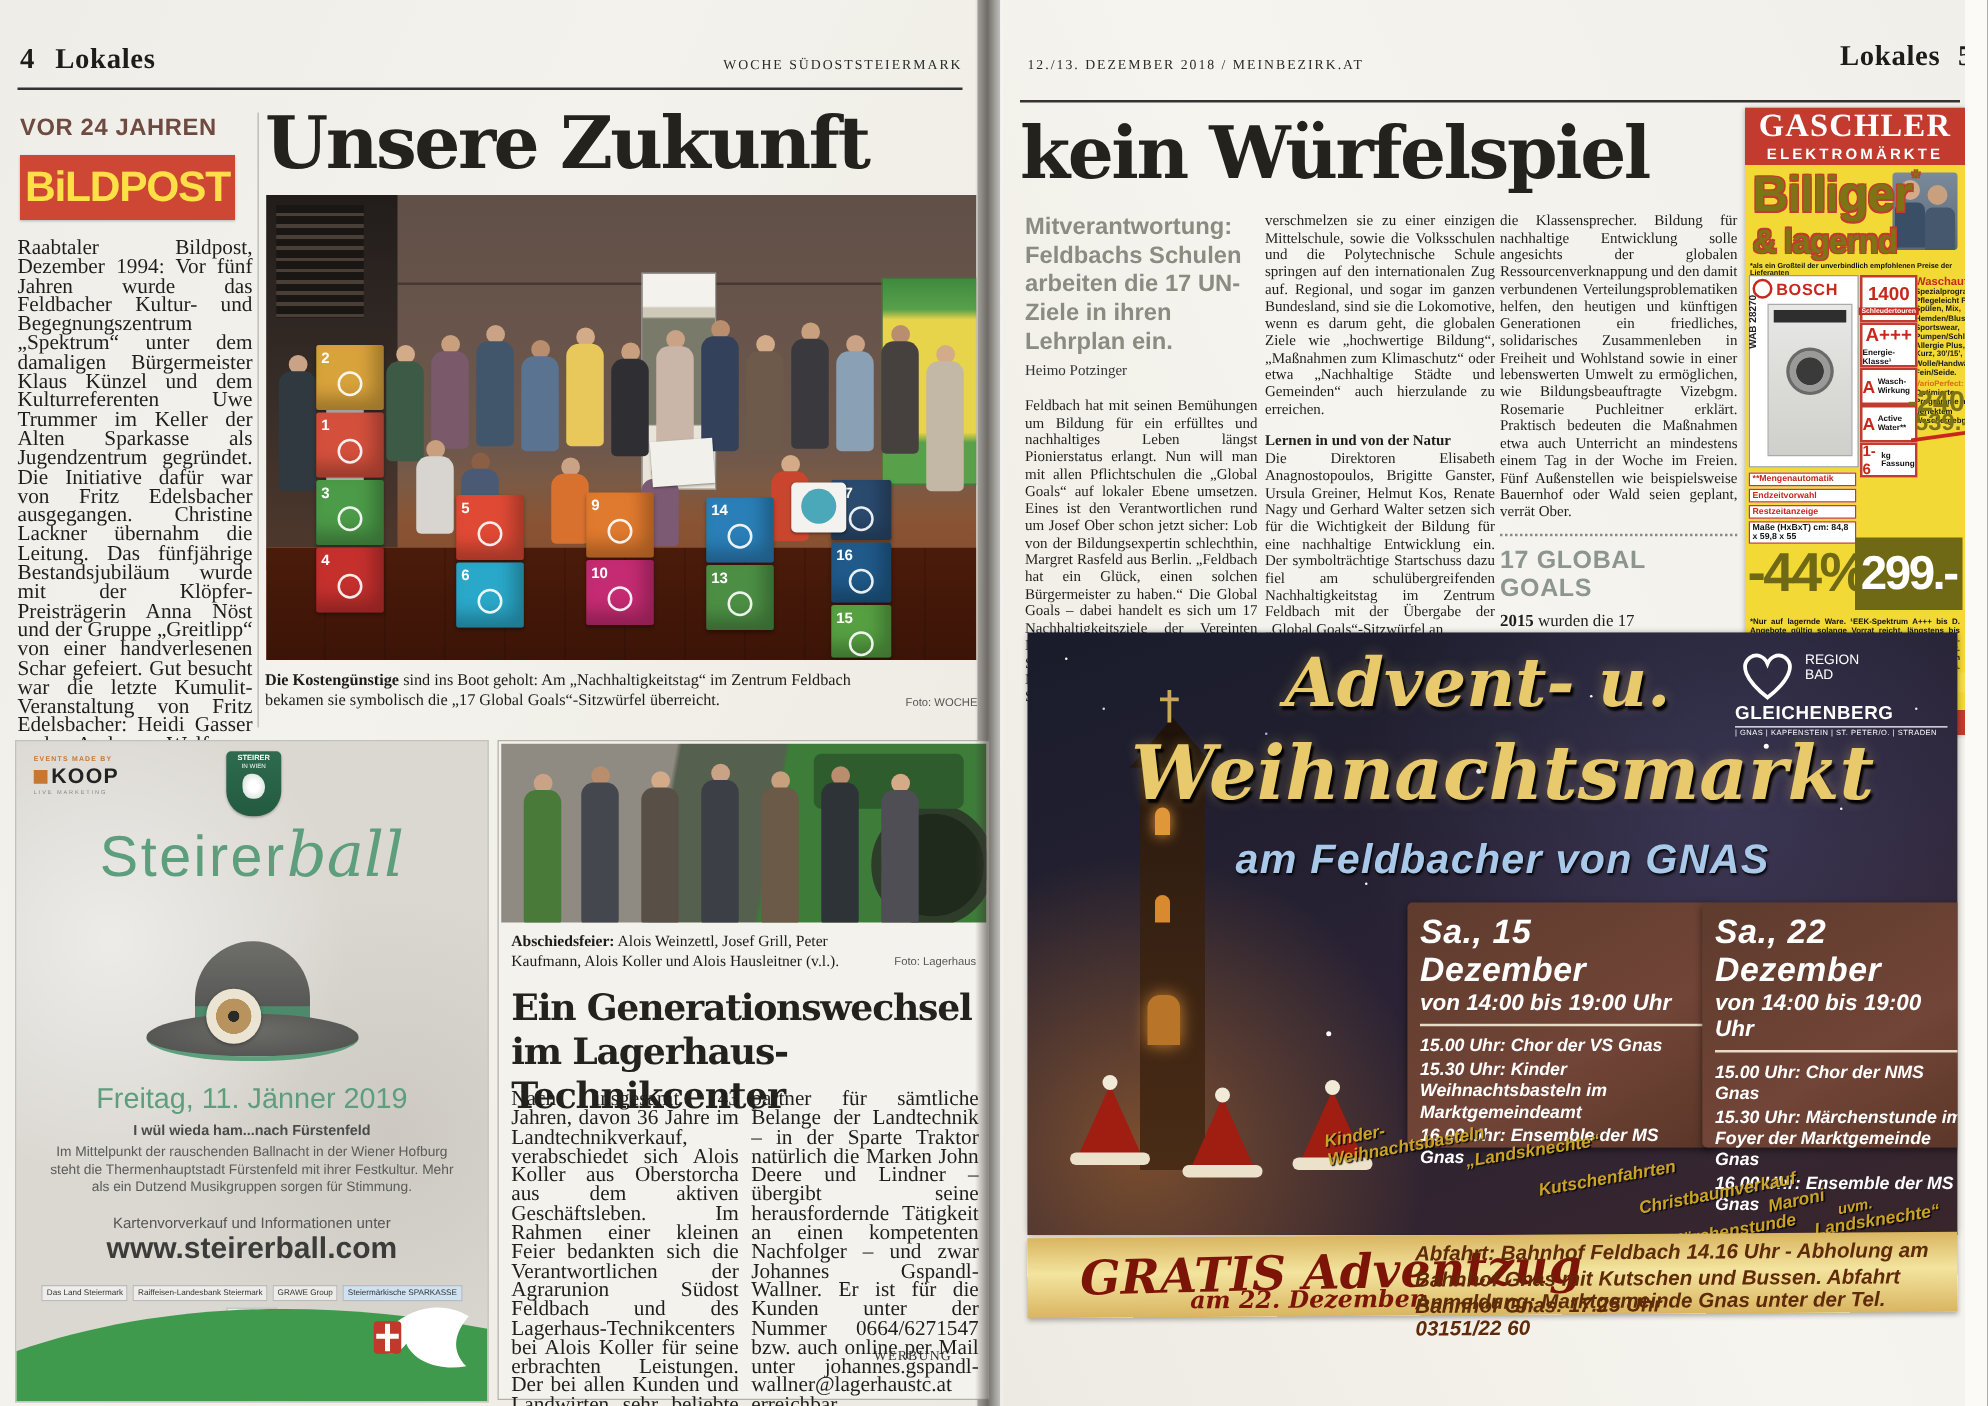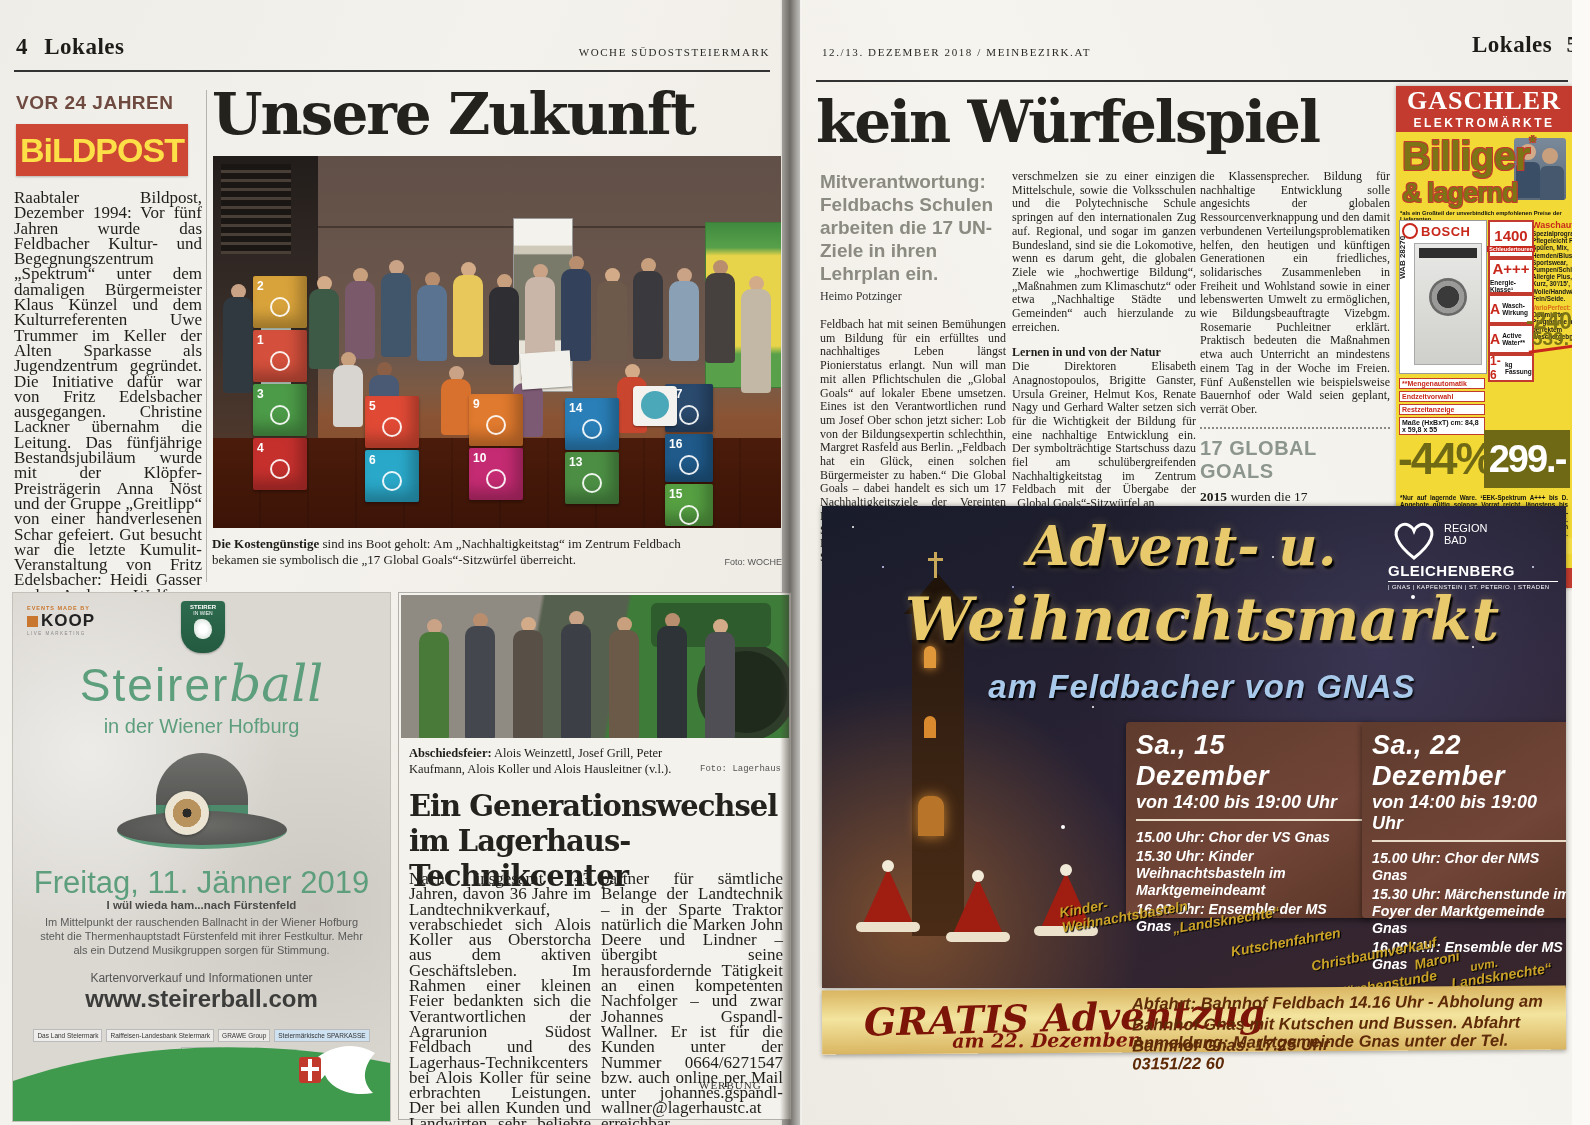--- a/index.html
+++ b/index.html
@@ -276,29 +276,28 @@
         <div style="font-size:4.5px;color:#888;letter-spacing:1.5px;">LIVE MARKETING</div>
       </div>
       <div class="abs" style="left:168px;top:8px;width:44px;height:52px;background:linear-gradient(#2e6b4e,#235a40);border-radius:4px 4px 20px 20px;text-align:center;box-shadow:0 1px 2px rgba(0,0,0,.3);">
         <div style="color:#fff;font-family:'Liberation Sans',sans-serif;font-size:6px;font-weight:bold;padding-top:3px;">STEIRER</div>
         <div style="color:#fff;font-family:'Liberation Sans',sans-serif;font-size:5px;">IN WIEN</div>
         <div style="width:18px;height:20px;margin:3px auto 0;background:radial-gradient(#fff 30%,#dfe8e2 70%);border-radius:40% 60% 50% 50%;"></div>
       </div>
       <div class="abs" style="left:0;top:62px;width:377px;text-align:center;">
         <span class="stb-green" style="font-family:'Liberation Sans',sans-serif;font-weight:300;font-size:46px;letter-spacing:2px;">Steirer</span><span class="stb-green" style="font-family:'DejaVu Serif',serif;font-style:italic;font-size:50px;">ball</span>
       </div>
-      <div class="abs stb-green" style="left:0;top:122px;width:377px;text-align:center;font-family:'Liberation Sans',sans-serif;font-size:20px;">in der Wiener Hofburg</div>
 
       <div class="abs" style="left:104px;top:160px;width:170px;height:100px;">
         <div class="hat-crown abs" style="left:39px;top:0;"></div>
         <div class="hat-band abs" style="left:39px;top:52px;width:92px;"></div>
         <div class="hat-brim abs" style="left:0;top:58px;"></div>
         <div class="rosette abs" style="left:48px;top:38px;"></div>
       </div>
-      <div class="abs stb-green" style="left:0;top:272px;width:377px;text-align:center;font-family:'Liberation Sans',sans-serif;font-size:31px;">Freitag, 11. Jänner 2019</div>
+      <div class="abs stb-green" style="left:0;top:272px;width:377px;text-align:center;font-family:'Liberation Sans',sans-serif;font-size:23px;">Freitag, 11. Jänner 2019</div>
       <div class="abs" style="left:30px;top:306px;width:317px;text-align:center;font-family:'Liberation Sans',sans-serif;font-size:11.5px;font-weight:bold;color:#4a4a48;">I wül wieda ham...nach Fürstenfeld</div>
       <div class="abs" style="left:26px;top:322px;width:325px;text-align:center;font-family:'Liberation Sans',sans-serif;font-size:11px;line-height:14px;color:#5a5a58;">Im Mittelpunkt der rauschenden Ballnacht in der Wiener Hofburg steht die Thermenhauptstadt Fürstenfeld mit ihrer Festkultur. Mehr als ein Dutzend Musikgruppen sorgen für Stimmung.</div>
       <div class="abs" style="left:0;top:378px;width:377px;text-align:center;font-family:'Liberation Sans',sans-serif;font-size:12px;color:#555;">Kartenvorverkauf und Informationen unter</div>
       <div class="abs" style="left:0;top:392px;width:377px;text-align:center;font-family:'Liberation Sans',sans-serif;font-size:24px;font-weight:bold;color:#3c3c3a;">www.steirerball.com</div>
       <div class="abs" style="left:18px;top:432px;width:345px;text-align:center;">
         <span class="sponsor">Das Land Steiermark</span><span class="sponsor">Raiffeisen-Landesbank Steiermark</span><span class="sponsor">GRAWE Group</span><span class="sponsor" style="background:#cfe2f2;">Steiermärkische SPARKASSE</span><span class="sponsor">Fürstenfeld</span>
       </div>
       <svg class="abs" style="left:0;top:430px;" width="377" height="98" viewBox="0 0 377 98">
         <path d="M0,58 C110,20 240,14 377,40 L377,98 L0,98 Z" fill="#3f9a4e"></path>
         <path d="M300,38 C318,22 342,18 362,30 C350,44 348,58 360,70 C338,74 318,66 312,52 C306,60 300,62 294,58 C300,50 298,44 300,38 Z" fill="#fff"></path>
@@ -335,21 +334,21 @@
         <div class="person" style="left:256px;top:18px;">
             <div class="head" style="background:#b98e6e;"></div>
             <div class="torso" style="background:#2e3338;height:114px;"></div>
           </div>
         <div class="person" style="left:304px;top:24px;">
             <div class="head" style="background:#d3ab88;"></div>
             <div class="torso" style="background:#4e4e54;height:108px;"></div>
           </div>
       </div>
       <div class="abs caption" style="left:10px;top:152px;width:372px;font-size:12.5px;">
-        <span class="credit" style="float:right;margin-top:16px;font-family:Liberation Mono, monospace;">Foto: Lagerhaus</span>
+        <span class="credit" style="float:right;margin-top:16px;">Foto: Lagerhaus</span>
         <b>Abschiedsfeier:</b><span> Alois Weinzettl, Josef Grill, Peter Kaufmann, Alois Koller und Alois Hausleitner (v.l.).</span>
       </div>
       <div class="abs headline" style="left:10px;top:196px;width:372px;font-size:29px;line-height:35px;letter-spacing:-1px;">Ein Generationswechsel im Lagerhaus-Technikcenter</div>
       <div class="abs bodytext" style="left:10px;top:278px;width:182px;height:232px;">Nach insgesamt 43 Jahren, davon 36 Jahre im Landtechnikverkauf, verabschiedet sich Alois Koller aus Oberstorcha aus dem aktiven Geschäftsleben. Im Rahmen einer kleinen Feier bedankten sich die Verantwortlichen der Agrarunion Südost Feldbach und des Lagerhaus-Technikcenters bei Alois Koller für seine erbrachten Leistungen. Der bei allen Kunden und Landwirten sehr beliebte Ansprech-</div>
       <div class="abs bodytext" style="left:202px;top:278px;width:182px;height:232px;">partner für sämtliche Belange der Landtechnik – in der Sparte Traktor natürlich die Marken John Deere und Lindner – übergibt seine herausfordernde Tätigkeit an einen kompetenten Nachfolger – und zwar Johannes Gspandl-Wallner. Er ist für die Kunden unter der Nummer 0664/6271547 bzw. auch online per Mail unter johannes.gspandl-wallner@lagerhaustc.at erreichbar.</div>
       <div class="abs" style="left:300px;top:486px;font-size:11px;letter-spacing:1px;color:#333;">WERBUNG</div>
     </div>
   </div>
 
   <div class="page page-right">

